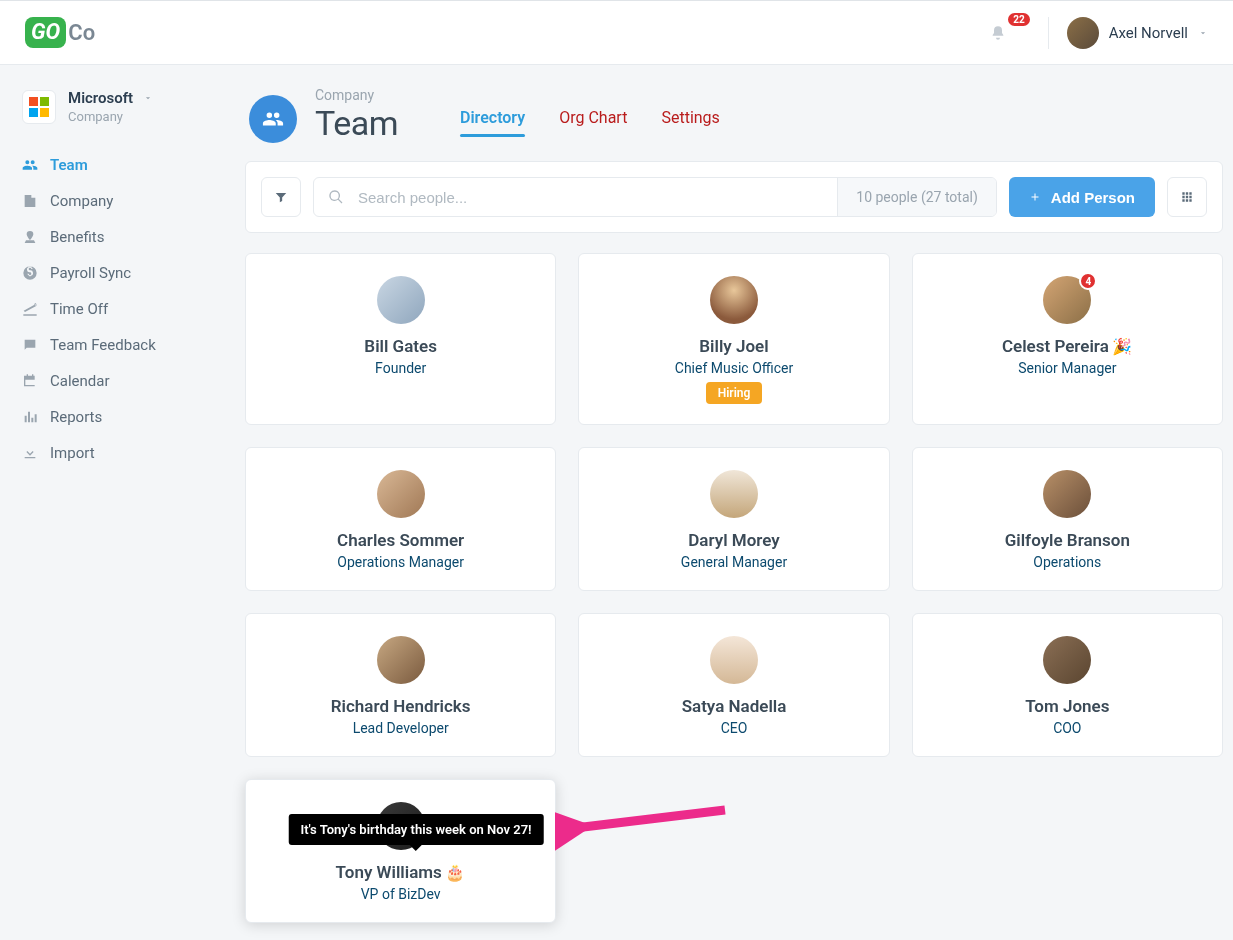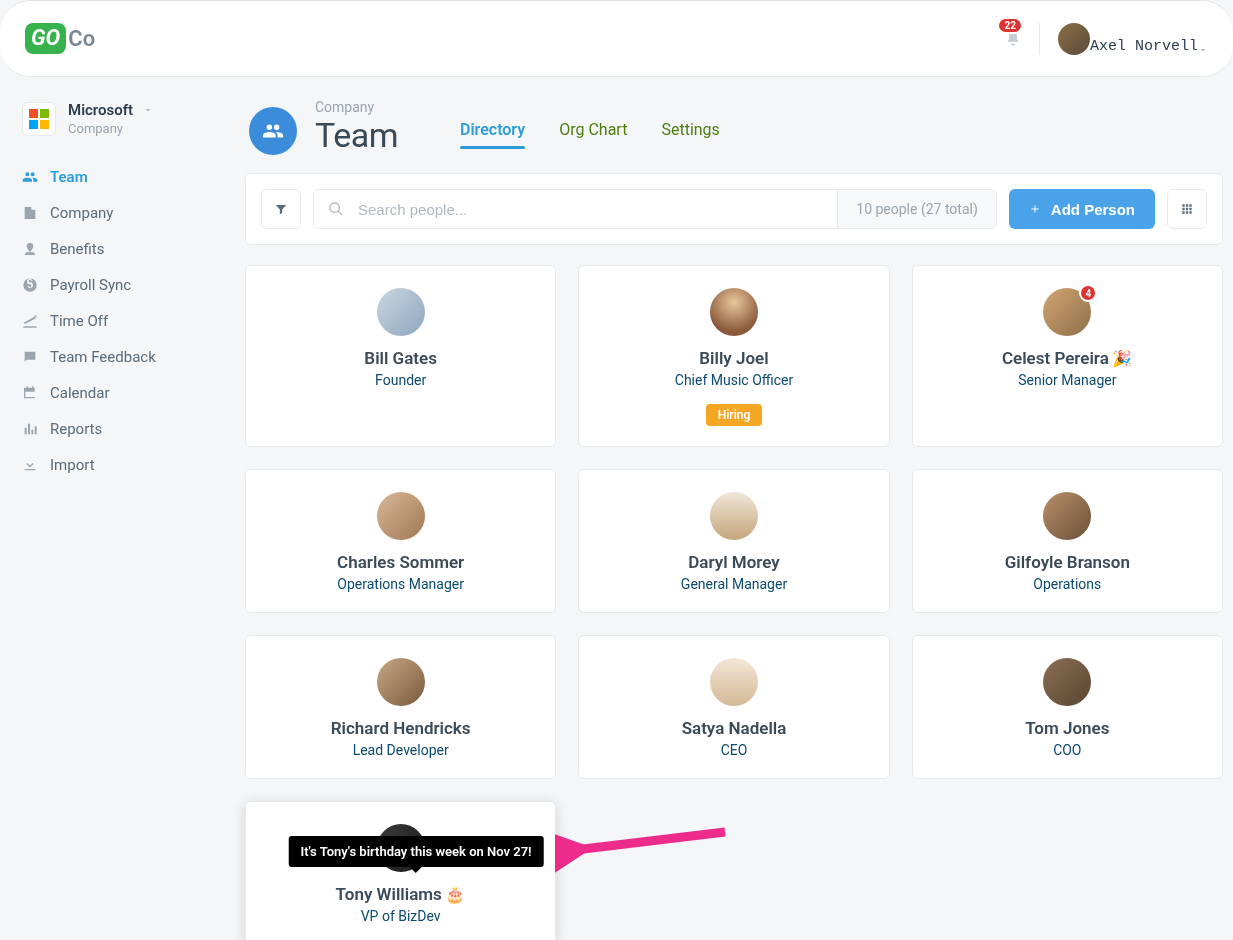--- a/index.html
+++ b/index.html
@@ -1,29 +1,29 @@
 <!DOCTYPE html>
 <html><head>
 <meta charset="utf-8">
 <style>
   * { box-sizing: border-box; margin: 0; padding: 0; }
   body { font-family: -apple-system, BlinkMacSystemFont, "Segoe UI", Roboto, Helvetica, Arial, sans-serif; background: #f4f6f8; color: #2c3e50; width: 1233px; }
   
   
-  .top-header { background: #fff; height: 77px; display: flex; align-items: center; padding: 0 25px; border-top: 1px solid #e0e4e8; border-bottom: 1px solid #e6eaee; border-radius: 31px;}
+  .top-header { background: #fff; height: 65px; display: flex; align-items: center; padding: 0 25px; border-top: 1px solid #e0e4e8; border-bottom: 1px solid #e6eaee;}
   .logo { display: flex; align-items: center; gap: 2px; font-weight: 700; font-size: 22px; }
   .logo-badge { background: #37b24d; color: #fff; border-radius: 8px; padding: 2px 6px 4px 6px; font-style: italic; position: relative; }
   .logo-badge::before { content:""; position:absolute; top:-3px; left:50%; width:6px; height:6px; border:2px solid #37b24d; border-radius:50%; background:#fff; transform:translateX(-50%); display:none;}
   .logo-co { color: #7a8793; font-weight: 600;}
   .header-spacer { flex: 1; }
-  .notif-wrap { position: relative; width: 40px; height: 40px; border-radius: 50%; display:flex; align-items:center; justify-content:flex-end; cursor:pointer;}
+  .notif-wrap { position: relative; width: 40px; height: 40px; border-radius: 50%; display:flex; align-items:center; justify-content:flex-start; cursor:pointer;}
   .bell { width: 16px; height: 16px; fill: #c5ccd3; }
   .notif-badge { position:absolute; top:-2px; right:-2px; background:#e03131; color:#fff; font-size:10px; font-weight:700; border-radius:9px; padding:1px 5px; border:2px solid #fff;}
   .vdiv { width:1px; height:32px; background:#e6eaee; margin:0 18px;}
-  .user-menu { display:flex; align-items:flex-end; cursor:pointer;font-family:Liberation Mono, monospace;}
+  .user-menu { display:flex; align-items:center; gap:10px; cursor:pointer;}
   .user-avatar-small { width:32px; height:32px; border-radius:50%; background:linear-gradient(135deg,#8b6f47,#5a4a3a); }
   .user-name-top { color:#2c3e50; font-size:15px;}
   .chev { width:10px; height:10px; fill:#98a3ae;}
 
   .app-body { display:flex; min-height: 875px;}
   
   
   .sidebar { width: 235px; flex-shrink:0; padding: 18px 12px; }
   .company-selector { display:flex; align-items:center; gap:12px; padding: 6px 10px; margin-bottom: 18px;}
   .ms-logo { width:34px; height:34px; border-radius:6px; background:#fff; border:1px solid #e6eaee; display:grid; grid-template-columns:1fr 1fr; grid-template-rows:1fr 1fr; gap:2px; padding:6px;}
@@ -38,21 +38,21 @@
   
   
   .main { flex:1; padding: 22px 10px 40px 10px;}
   .page-head { display:flex; align-items:flex-end; gap:18px; margin-bottom: 18px; padding-left: 4px;}
   .team-circle { width:48px; height:48px; border-radius:50%; background:#3b8ddb; display:flex; align-items:center; justify-content:center;}
   .team-circle svg { width:22px; height:22px; fill:#fff;}
   .page-title-wrap { display:flex; flex-direction:column; }
   .page-pretitle { color:#9aa5af; font-size:14px;}
   .page-title { font-size:34px; font-weight:400; color:#3b4a57; letter-spacing:-0.5px;}
   .tabs { display:flex; gap:34px; margin-left:44px; padding-bottom:0;}
-  .tab { color:#4d7c0f; font-size:16px; padding: 4px 0 16px 0; cursor:pointer; position:relative;}
+  .tab { color:#b91c1c; font-size:16px; padding: 4px 0 16px 0; cursor:pointer; position:relative;}
   .tab.active { color:#2d9cdb; font-weight:600;}
   .tab.active::after { content:""; position:absolute; bottom:6px; left:0; right:0; height:3px; background:#2d9cdb; border-radius:2px;}
   
   .toolbar-card { background:#fff; border:1px solid #e6eaee; border-radius:6px; padding:15px; display:flex; gap:12px; align-items:center; margin-bottom:20px;}
   .icon-btn { width:40px; height:40px; border:1px solid #e6eaee; border-radius:6px; background:#fff; display:flex; align-items:center; justify-content:center; cursor:pointer;}
   .icon-btn svg { width:14px; height:14px; fill:#5b6b79;}
   .search-wrap { flex:1; display:flex; border:1px solid #e6eaee; border-radius:6px; overflow:hidden; height:40px;}
   .search-icon-box { width:44px; display:flex; align-items:center; justify-content:center;}
   .search-icon-box svg { width:16px; height:16px; fill:#b0b9c1;}
   .search-input { flex:1; border:none; outline:none; font-size:15px; color:#7f1d1d; padding-right:10px;}
@@ -60,21 +60,21 @@
   .count-box { background:#f6f8fa; color:#9aa5af; font-size:14px; display:flex; align-items:center; padding:0 18px; border-left:1px solid #e6eaee; white-space:nowrap;}
   .add-btn { background:#4aa3e8; color:#fff; border:none; border-radius:6px; height:40px; padding:0 20px; font-size:15px; font-weight:600; display:flex; align-items:center; gap:10px; cursor:pointer;}
   .add-btn svg { width:12px; height:12px; fill:#fff;}
   
   .grid { display:grid; grid-template-columns: repeat(3, 1fr); gap:22px;}
   .card { background:#fff; border:1px solid #e6eaee; border-radius:6px; padding:22px 16px 20px 16px; display:flex; flex-direction:column; align-items:center; text-align:center; cursor:pointer; position:relative;}
   .avatar { width:48px; height:48px; border-radius:50%; margin-bottom:12px; background:#d0d7de; background-size:cover; background-position:center; position:relative;}
   .avatar .av-badge { position:absolute; top:-4px; right:-6px; background:#e03131; color:#fff; font-size:10px; font-weight:700; width:18px; height:18px; border-radius:50%; display:flex; align-items:center; justify-content:center; border:2px solid #fff;}
   .person-name { font-size:17px; font-weight:600; color:#3b4a57; margin-bottom:4px;}
   .person-title { font-size:14px; color:#0c4a6e;}
-  .tag-hiring { margin-top:16px; background:#f5a623; color:#fff; font-size:12px; font-weight:600; padding:4px 12px; border-radius:4px;}
+  .tag-hiring { margin-top:6px; background:#f5a623; color:#fff; font-size:12px; font-weight:600; padding:4px 12px; border-radius:4px;}
   .emoji { font-size:16px; margin-left:4px;}
   .card.highlight { box-shadow: 0 2px 14px rgba(0,0,0,0.15); }
   
   .tooltip { position:absolute; top:34px; left:50%; transform:translateX(-44%); background:#000; color:#fff; font-size:13px; font-weight:600; padding:8px 12px; border-radius:3px; white-space:nowrap; z-index:10;}
   .tooltip::after { content:""; position:absolute; bottom:-6px; left:50%; transform:translateX(-50%); border:6px solid transparent; border-top-color:#000; border-bottom:none;}
   
   .arrow-annotation { position:absolute; pointer-events:none; z-index:20;}
   
   
   .av-0{background:linear-gradient(135deg,#c9d6e3,#8fa6bd);} 

